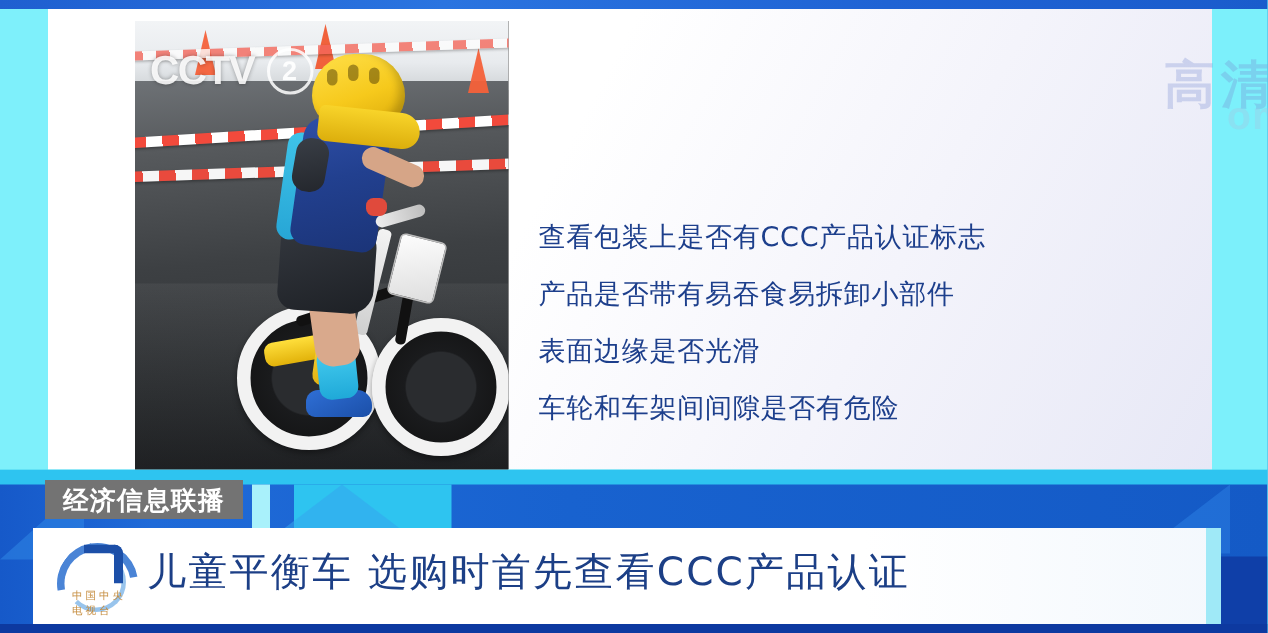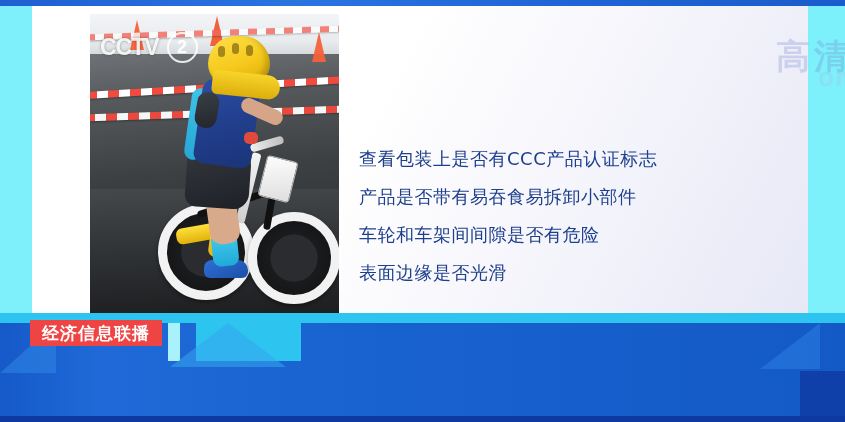--- a/index.html
+++ b/index.html
@@ -88,21 +88,21 @@
     background:linear-gradient(180deg,#ffdf3c,#e2b20a);transform:rotate(-10deg);}
   .yellow-bar2{position:absolute;left:58px;top:186px;width:26px;height:40px;border-radius:7px;
     background:linear-gradient(160deg,#ffe04a,#dca906);transform:rotate(8deg);}
   .numplate{position:absolute;left:110px;top:126px;width:30px;height:40px;border-radius:4px;
     background:linear-gradient(160deg,#fdfdfd,#dedede);transform:rotate(14deg);
     border:1px solid #bbb;}
 
   
   .cctv-wm{position:absolute;left:10px;top:18px;width:160px;height:62px;z-index:4;}
   .cctv-row{display:flex;align-items:center;gap:3px;}
-  .cctv-txt{font-family:"Liberation Sans",sans-serif;font-size:23px;font-weight:700;
+  .cctv-txt{font-family:"Liberation Sans",sans-serif;font-size:27px;font-weight:700;
     color:rgba(255,255,255,.88);letter-spacing:-1px;
     text-shadow:0 0 3px rgba(0,0,0,.35);}
   .cctv-num{width:27px;height:27px;border-radius:50%;border:2px solid rgba(255,255,255,.85);
     display:flex;align-items:center;justify-content:center;font-size:18px;font-weight:700;
     color:rgba(255,255,255,.92);margin-left:5px;}
   .cctv-sub{margin-top:1px;text-align:center;width:122px;font-size:15px;font-weight:700;
     color:rgba(255,255,255,.85);letter-spacing:7px;
     font-family:"DejaVu Sans","Liberation Sans",sans-serif;
     text-shadow:0 0 3px rgba(0,0,0,.3);}
 
@@ -130,21 +130,21 @@
     background:linear-gradient(90deg,#1659c9 0%,#1f6ad8 12%,#1862cf 45%,#145ac6 100%);}
   .ban-diag{position:absolute;top:10px;width:0;height:0;border-style:solid;opacity:.55;}
   .d1{left:0;border-width:0 0 50px 56px;border-color:transparent transparent #2f86e6 transparent;}
   .d2{left:170px;border-width:0 58px 44px 58px;border-color:transparent transparent #35a6ee transparent;}
   .d3{left:760px;border-width:0 0 46px 60px;border-color:transparent transparent #2a7ee2 transparent;}
   .ban-cyanblock{position:absolute;left:196px;top:10px;width:105px;height:38px;background:#2ec4f0;}
   .ban-cyanblock2{position:absolute;left:168px;top:10px;width:12px;height:38px;background:#a9f1fb;}
   .ban-darkright{position:absolute;left:800px;top:58px;width:45px;height:51px;background:#0f3fa8;}
 
   .prog-tab{position:absolute;left:30px;top:320px;height:26px;padding:0 12px;
-    display:flex;align-items:center;background:#ef4444;z-index:8;}
+    display:flex;align-items:center;background:#737373;z-index:8;}
   .prog-tab span{font-size:17px;font-weight:700;color:#ffffff;letter-spacing:1px;
     font-family:"DejaVu Sans","Liberation Sans",sans-serif;white-space:nowrap;}
 
   .news-bar{position:absolute;left:22px;top:352px;width:792px;height:66px;
     background:linear-gradient(90deg,#ffffff 0%,#ffffff 70%,#f3f8fd 100%);z-index:8;
     box-shadow:0 1px 0 rgba(0,0,0,.08);}
   .news-accent{position:absolute;right:0;top:0;width:10px;height:66px;background:#9fe9f7;}
   .news-text{position:absolute;left:76px;top:12px;font-size:26px;font-weight:400;color:#1c3f86;
     letter-spacing:1.5px;font-family:"DejaVu Sans","Liberation Sans",sans-serif;white-space:nowrap;}
   .bot-rail{position:absolute;left:0;top:416px;width:845px;height:6px;background:#0d39a0;z-index:10;}
@@ -220,35 +220,45 @@
       </div>
     </div>
 
     <div class="hd-wm">高清</div>
     <div class="om-wm">om</div>
 
 
     <div class="bullets">
       <div class="bline">查看包装上是否有CCC产品认证标志</div>
       <div class="bline">产品是否带有易吞食易拆卸小部件</div>
+      <div class="bline">表面边缘是否光滑</div>
       <div class="bline">车轮和车架间间隙是否有危险</div>
-      <div class="bline">表面边缘是否光滑</div>
     </div>
   </div>
 
   <div class="banner">
     <div class="ban-cyanrow"></div>
     <div class="ban-blue"></div>
     <div class="ban-diag d1"></div>
     <div class="ban-cyanblock2"></div>
     <div class="ban-cyanblock"></div>
     <div class="ban-diag d2"></div>
     <div class="ban-diag d3"></div>
     <div class="ban-darkright"></div>
   </div>
 
   <div class="prog-tab">
     <span>经济信息联播</span>
   </div>
 
+  <div class="news-bar">
+    <div class="emblem">
+      <div class="em-ring"></div>
+      <div class="em-ring2"></div>
+      <div class="em-hook"></div>
+      <div class="em-dots">中国中央电视台</div>
+    </div>
+    <div class="news-text">儿童平衡车 选购时首先查看CCC产品认证</div>
+    <div class="news-accent"></div>
+  </div>
 
   <div class="bot-rail"></div>
 </div>
 
 </body></html>

